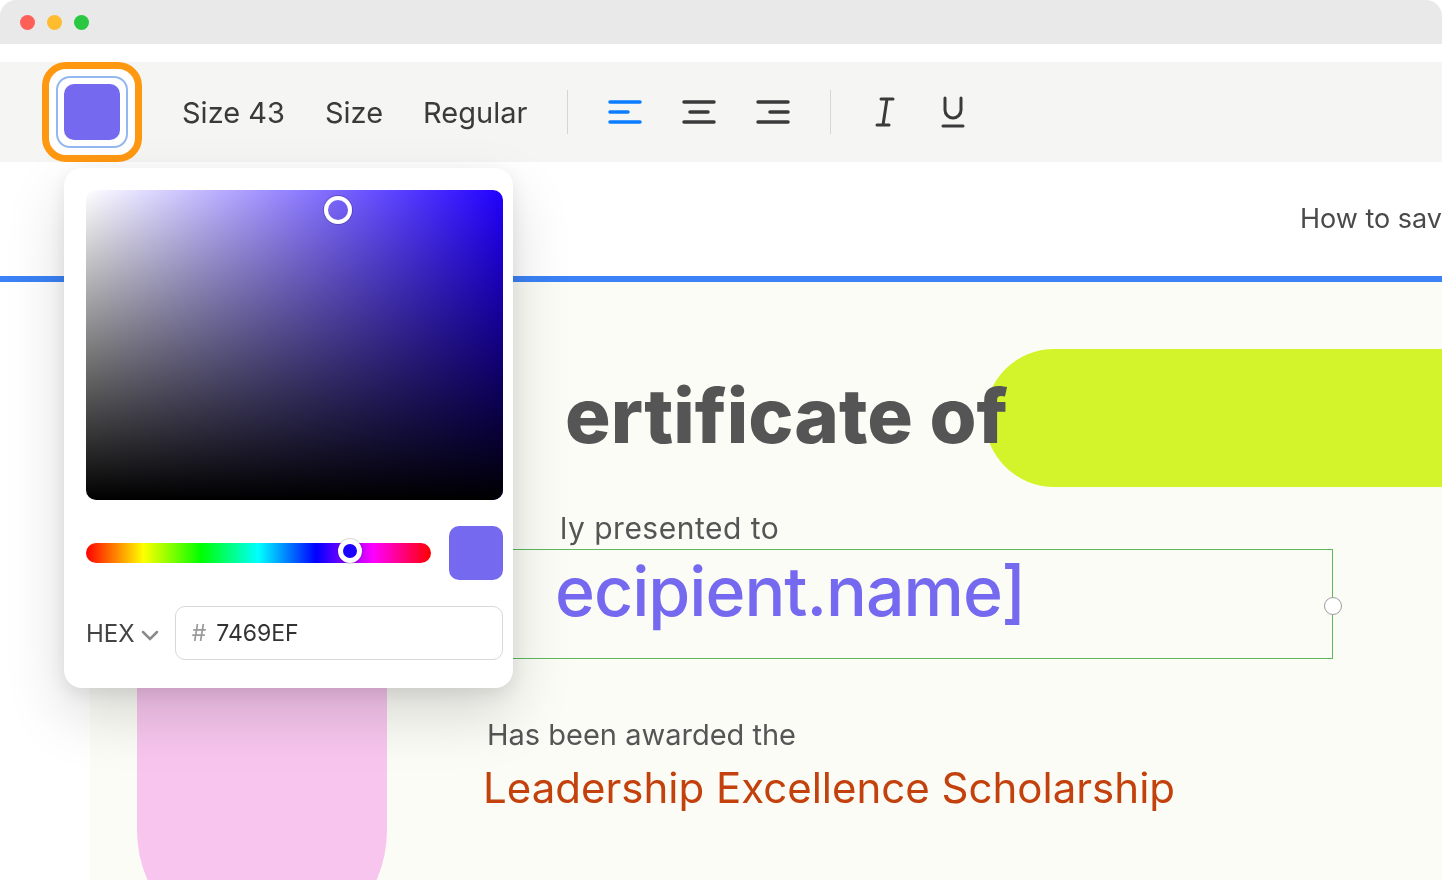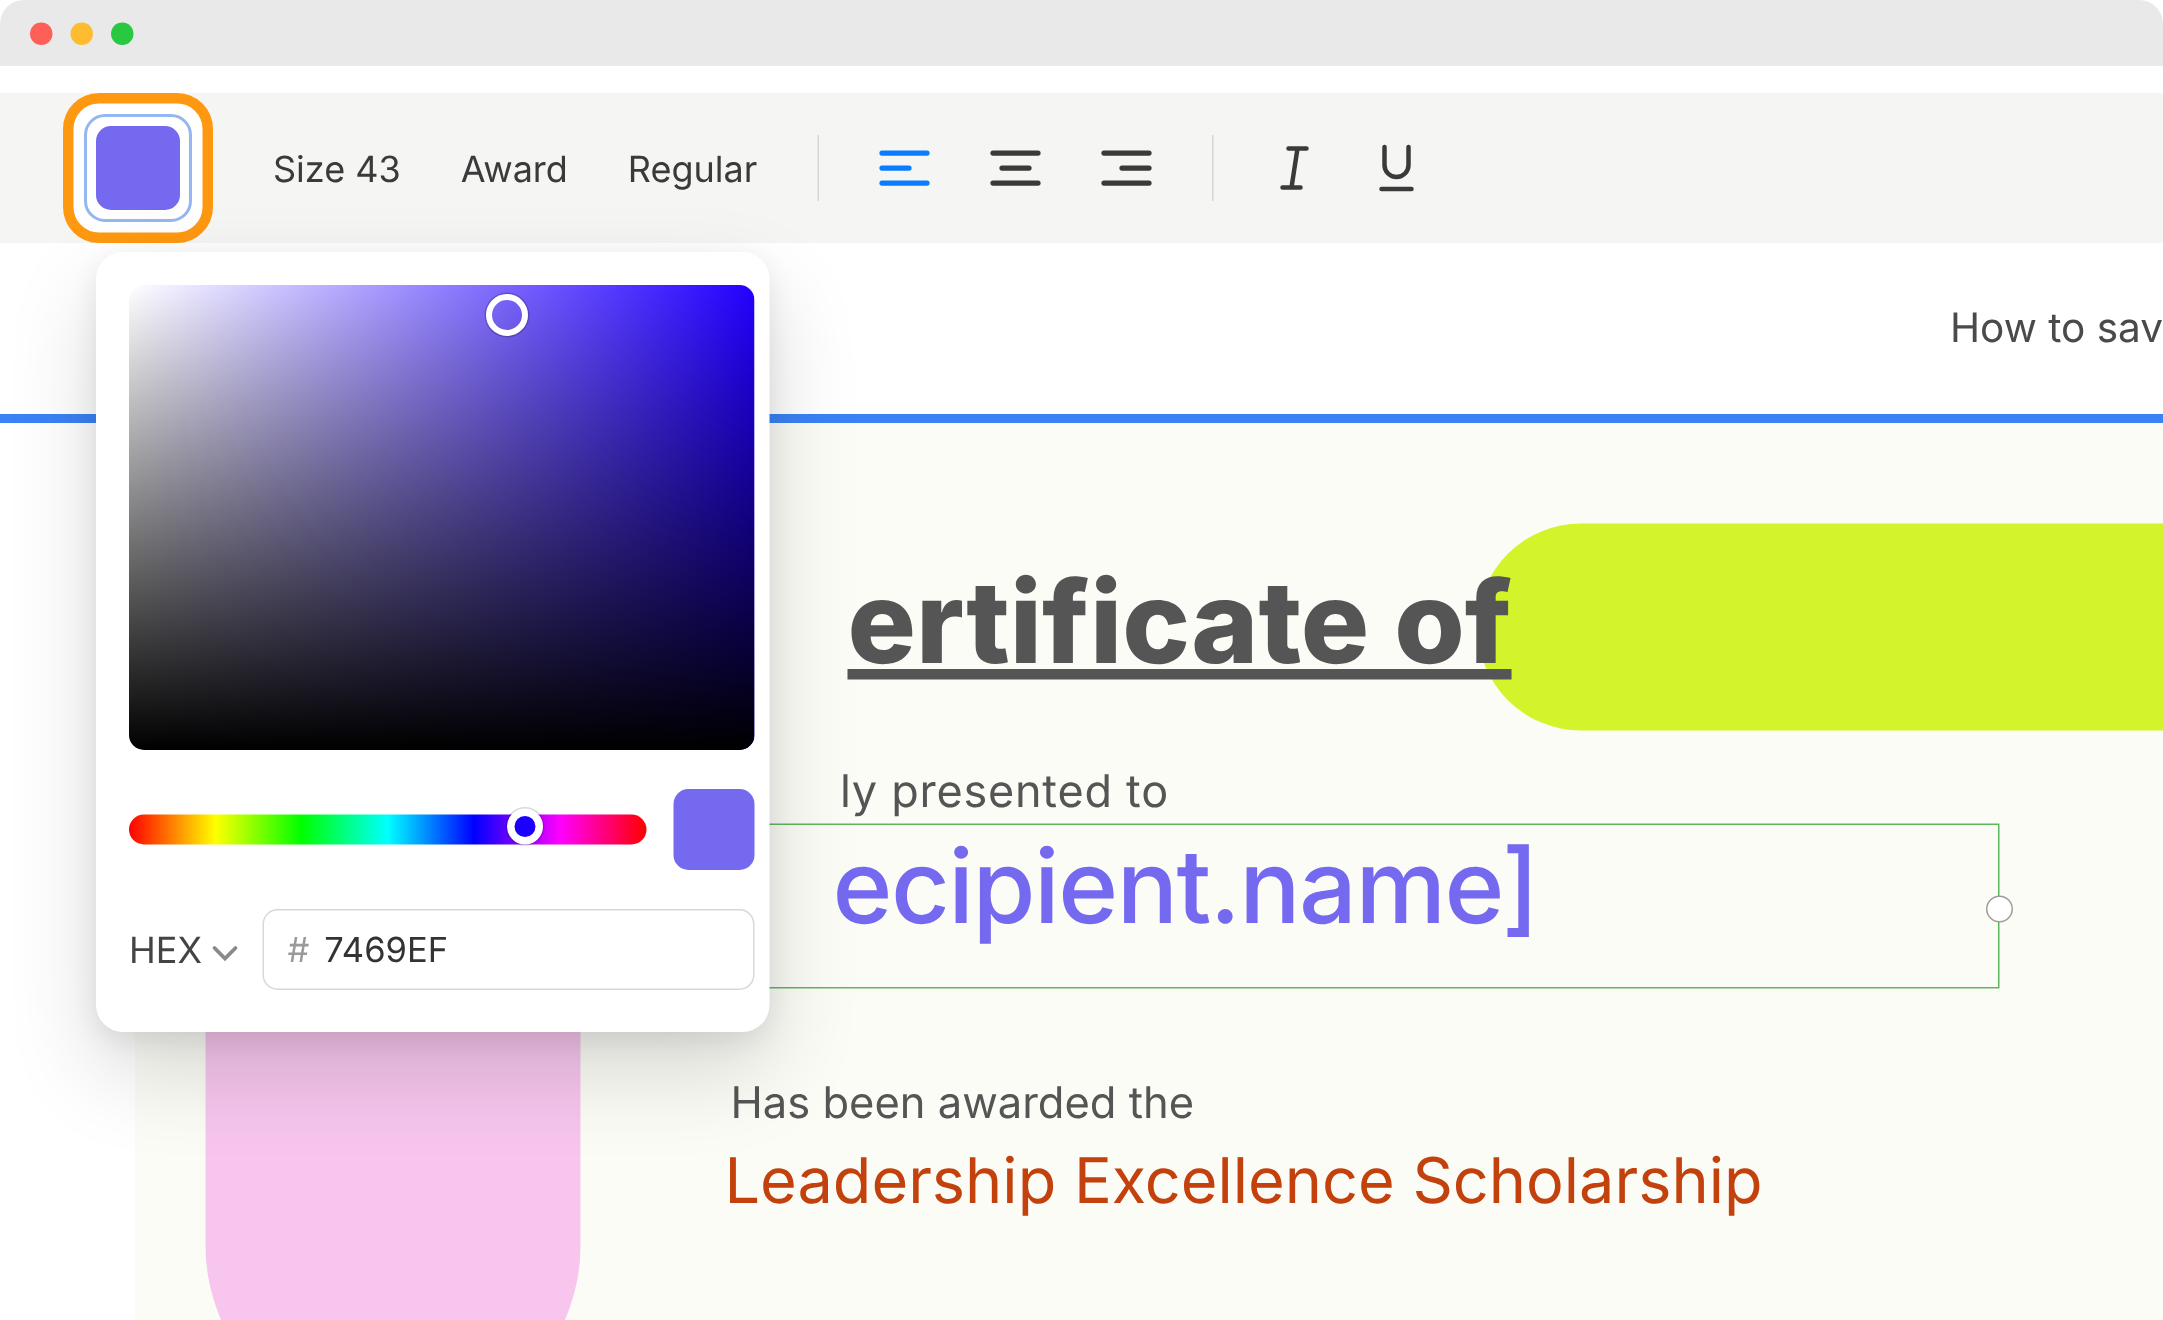--- a/index.html
+++ b/index.html
@@ -49,21 +49,21 @@
     .color-swatch-ring {
       width: 72px; height: 72px;
       border: 2px solid #95b7f1;
       border-radius: 14px;
       display:flex;align-items:center;justify-content:center;
     }
     .color-swatch-inner {
       width: 56px; height: 56px;
       border-radius: 10px;
     }
-    .tool-text { font-size: 24px; color: #3a3a3a; cursor: pointer; }
+    .tool-text { font-size: 29px; color: #3a3a3a; cursor: pointer; }
     .divider { width: 1px; height: 44px; background: #d6d6d6; }
     .icon-btn { cursor: pointer; display:flex; }
     .align-svg-active path { stroke:#0a7cff; }
 
     
     .helprow {
       height: 120px; display:flex; justify-content:flex-end; align-items:flex-start;
       padding-top: 40px; padding-right: 0;
       border-bottom:6px solid #3b82f6;
     }
@@ -72,21 +72,20 @@
     
     .canvas {
       position:absolute; left:90px; top:282px; right:0; bottom:0;
       background:#fcfcf7;
       overflow:hidden;
     }
     .headline {
       position:absolute; left:475px; top:95px;
       font-size:76px; font-weight:800; color:#555; white-space:nowrap;
       line-height:1;
-      text-decoration:underline;
     }
     .award-pill {
       position:absolute; left:895px; top:67px;
       width:620px; height:138px; background:#d3f42b;
       border-radius:70px 0 0 70px;
     }
     .award-text {
       position:absolute; left:927px; top:95px;
       font-size:76px; font-weight:800; color:#555;
       line-height:1;
@@ -167,21 +166,21 @@
 </div>
 <div class="strip"></div>
 
 <div class="toolbar">
   <div class="color-swatch-outer">
     <div class="color-swatch-ring">
       <div class="color-swatch-inner" style="background:#7469EF"></div>
     </div>
   </div>
   <span class="tool-text">Size 43</span>
-  <span class="tool-text">Award</span>
+  <span class="tool-text">Size</span>
   <span class="tool-text">Regular</span>
   <div class="divider"></div>
 
   <span class="icon-btn">
     <svg width="34" height="28" viewBox="0 0 34 28" class="align-svg-active">
       <path d="M2 4 H32 M2 14 H20 M2 24 H32" stroke="#0a7cff" stroke-width="3.5" stroke-linecap="round"></path>
     </svg>
   </span>
   <span class="icon-btn">
     <svg width="34" height="28" viewBox="0 0 34 28">

